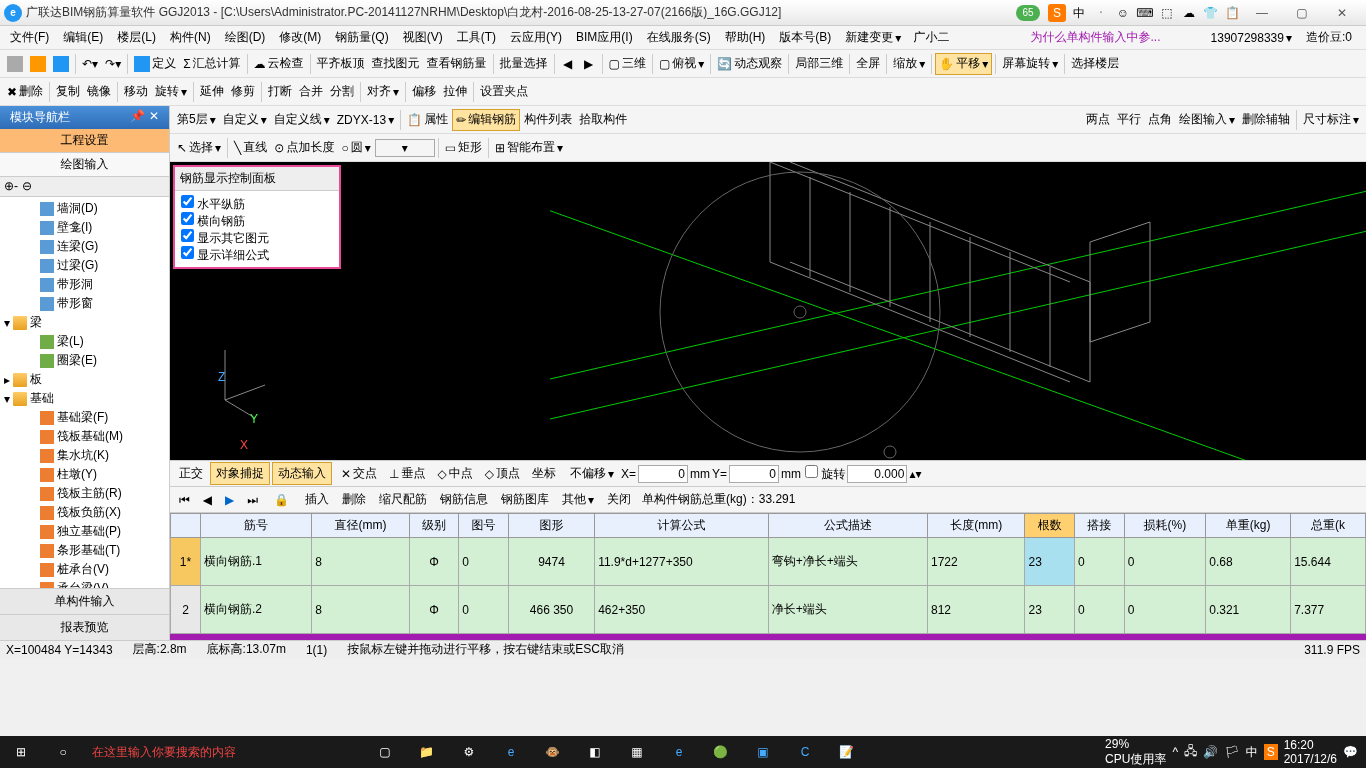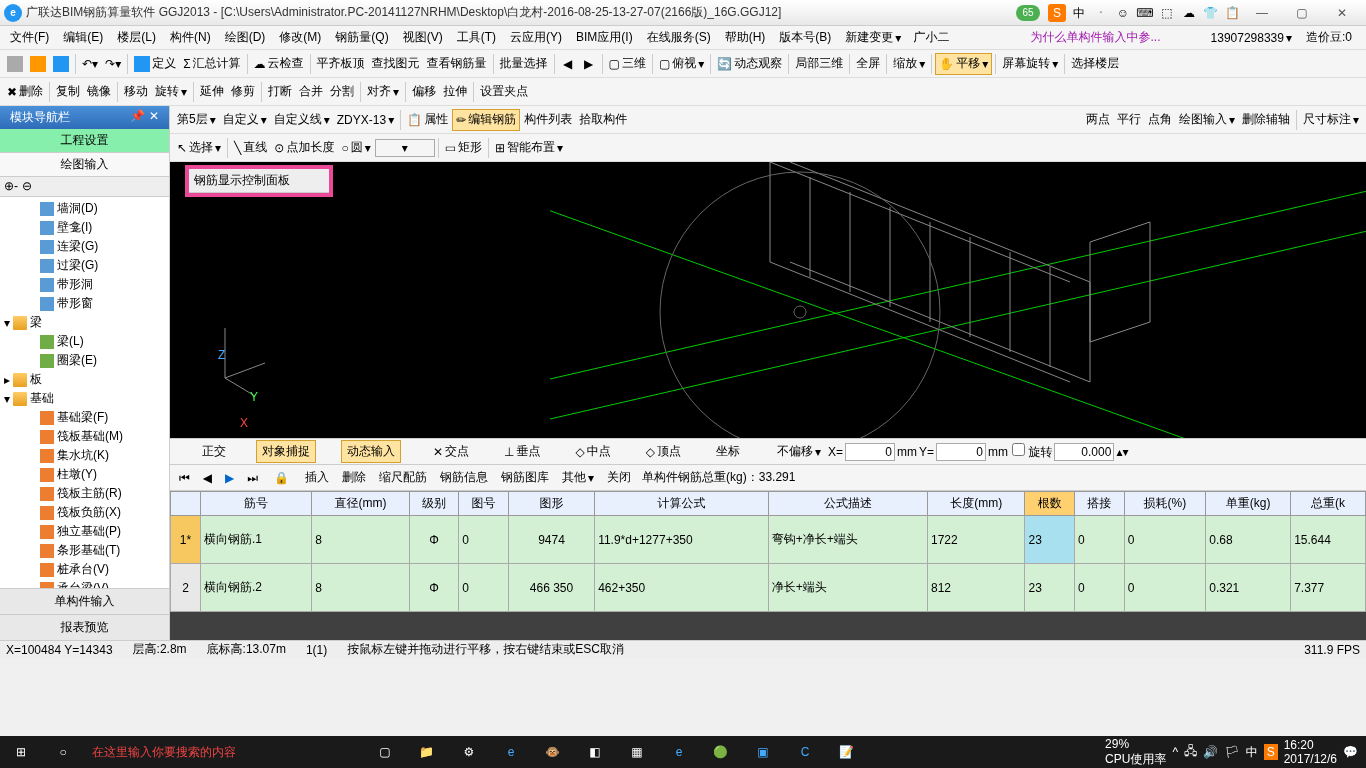--- a/index.html
+++ b/index.html
@@ -21,50 +21,50 @@
 .toolbar .tb.active { background:#ffe3a0; border:1px solid #d4a030; }
 .toolbar .sep { width:1px; height:20px; background:#ccc; margin:0 2px; }
 .toolbar .ico { width:16px; height:16px; display:inline-block; }
 .ico-blue { background:#2196f3; }
 .ico-green { background:#4caf50; }
 .ico-orange { background:#ff9800; }
 .ico-gray { background:#aaa; }
 .main { display:flex; height:calc(100% - 26px - 24px - 28px - 28px - 30px - 30px - 18px - 18px - 32px); }
 .left { width:170px; background:#f5f5f5; border-right:1px solid #ccc; display:flex; flex-direction:column; }
 .left .hdr { background:linear-gradient(#4a90d9,#2e6cb8); color:#fff; padding:3px 10px; display:flex; justify-content:space-between; }
-.left .tab { padding:3px 0; text-align:center; background:#86efac; border-bottom:1px solid #ccc; }
+.left .tab { padding:3px 0; text-align:center; background:#fdba74; border-bottom:1px solid #ccc; }
 .left .mini { height:20px; background:#eee; padding:2px 4px; border-bottom:1px solid #ccc; display:flex; gap:4px; }
 .tree { flex:1; overflow:auto; background:#fff; padding:2px; }
 .tree .tn { padding:1px 0 1px 16px; display:flex; align-items:center; gap:3px; white-space:nowrap; cursor:pointer; }
 .tree .tn.l1 { padding-left:2px; font-weight:normal; }
 .tree .tn.l3 { padding-left:38px; }
 .tree .ti { width:14px; height:14px; display:inline-block; }
 .ti-folder { background:linear-gradient(#fc6,#e8a020); border-radius:1px; }
 .ti-wall { background:#5b9bd5; }
 .ti-beam { background:#70ad47; }
 .ti-base { background:#ed7d31; }
 .left .btm { padding:4px 0; text-align:center; background:#e8e8e8; border-top:1px solid #ccc; }
 .center { flex:1; display:flex; flex-direction:column; background:#fff; }
 .viewport { flex:1; background:#000; position:relative; overflow:hidden; }
-.floatpanel { position:absolute; left:15px; top:3px; width:148px; background:#fff; border:4px solid #ec4899; }
+.floatpanel { position:absolute; left:3px; top:3px; width:168px; background:#fff; border:2px solid #ec4899; }
 .floatpanel .ph { background:#eee; padding:3px 5px; border-bottom:1px solid #ccc; }
 .floatpanel .pc { padding:4px 6px; }
 .floatpanel label { display:block; line-height:16px; }
 .axes { position:absolute; left:40px; bottom:40px; }
 .axes .z { color:#4af; position:absolute; left:8px; top:-50px; }
 .axes .y { color:#4f4; position:absolute; left:40px; top:-8px; }
 .axes .x { color:#f44; position:absolute; left:30px; top:18px; }
 .wire { position:absolute; left:380px; top:0; }
 .snapbar { height:26px; background:#f5f5f5; border-top:1px solid #ccc; display:flex; align-items:center; padding:0 4px; gap:2px; }
-.snapbar .sb { padding:2px 5px; display:flex; align-items:center; gap:2px;margin-left:23px; }
+.snapbar .sb { padding:2px 5px; display:flex; align-items:center; gap:2px; }
 .snapbar .sb.on { background:#ffe3a0; border:1px solid #d4a030; }
 .snapbar input[type=text] { width:50px; height:18px; border:1px solid #aaa; text-align:right; padding:0 2px; }
 .rebarbar { height:26px; background:#f5f5f5; border-top:1px solid #ccc; display:flex; align-items:center; padding:0 4px; gap:3px; }
 .rebarbar .rb { padding:2px 5px; display:flex; align-items:center; gap:2px; }
-.grid { height:150px; background:#404040; border-top:1px solid #ccc; overflow:auto; }
+.grid { height:128px; background:#a21caf; border-top:1px solid #ccc; overflow:auto; }
 .grid table { border-collapse:collapse; width:100%; }
 .grid th { background:#e8f0fe; border:1px solid #999; padding:3px 2px; font-weight:normal; }
 .grid th.hl { background:#ffd070; }
 .grid td { border:1px solid #aaa; padding:2px 3px; background:#d4f0d4; height:48px; }
 .grid td.rn { background:#e8e8e8; text-align:center; width:30px; }
 .grid td.rn.sel { background:#f8c860; }
 .grid td.hl { background:#a8e0f0; }
 .status { height:18px; background:#eee; display:flex; align-items:center; padding:0 6px; gap:20px; border-top:1px solid #ccc; }
 .status .sr { margin-left:auto; }
 .taskbar { position:absolute; bottom:0; left:0; right:0; height:32px; background:#1a1a1a; display:flex; align-items:center; color:#fff; }
@@ -382,20 +382,26 @@
       <span class="tb" style="width:60px;border:1px solid #aaa;height:18px"> ▾</span>
       <span class="sep"></span>
       <span class="tb">▭<span>矩形</span></span>
       <span class="sep"></span>
       <span class="tb">⊞<span>智能布置</span>▾</span>
     </div>
 
     <div class="viewport">
       <div class="floatpanel">
         <div class="ph">钢筋显示控制面板</div>
+        <div class="pc">
+          <label><input type="checkbox" checked="" style=""> <span>水平纵筋</span></label>
+          <label><input type="checkbox" checked="" style=""> <span>横向钢筋</span></label>
+          <label><input type="checkbox" checked="" style=""> <span>显示其它图元</span></label>
+          <label><input type="checkbox" checked="" style=""> <span>显示详细公式</span></label>
+        </div>
       </div>
       <svg width="1000" height="320" class="wire">
         <line class="grn" x1="-100" y1="280" x2="900" y2="50"></line>
         <line class="grn" x1="-100" y1="240" x2="900" y2="10"></line>
         <line class="grn" x1="-80" y1="20" x2="700" y2="300"></line>
         <line x1="220" y1="0" x2="520" y2="120"></line>
           <line x1="220" y1="100" x2="520" y2="220"></line>
         <line x1="240" y1="0" x2="540" y2="120"></line>
           <line x1="240" y1="100" x2="540" y2="220"></line>
         <line x1="220" y1="0" x2="220" y2="100"></line>

